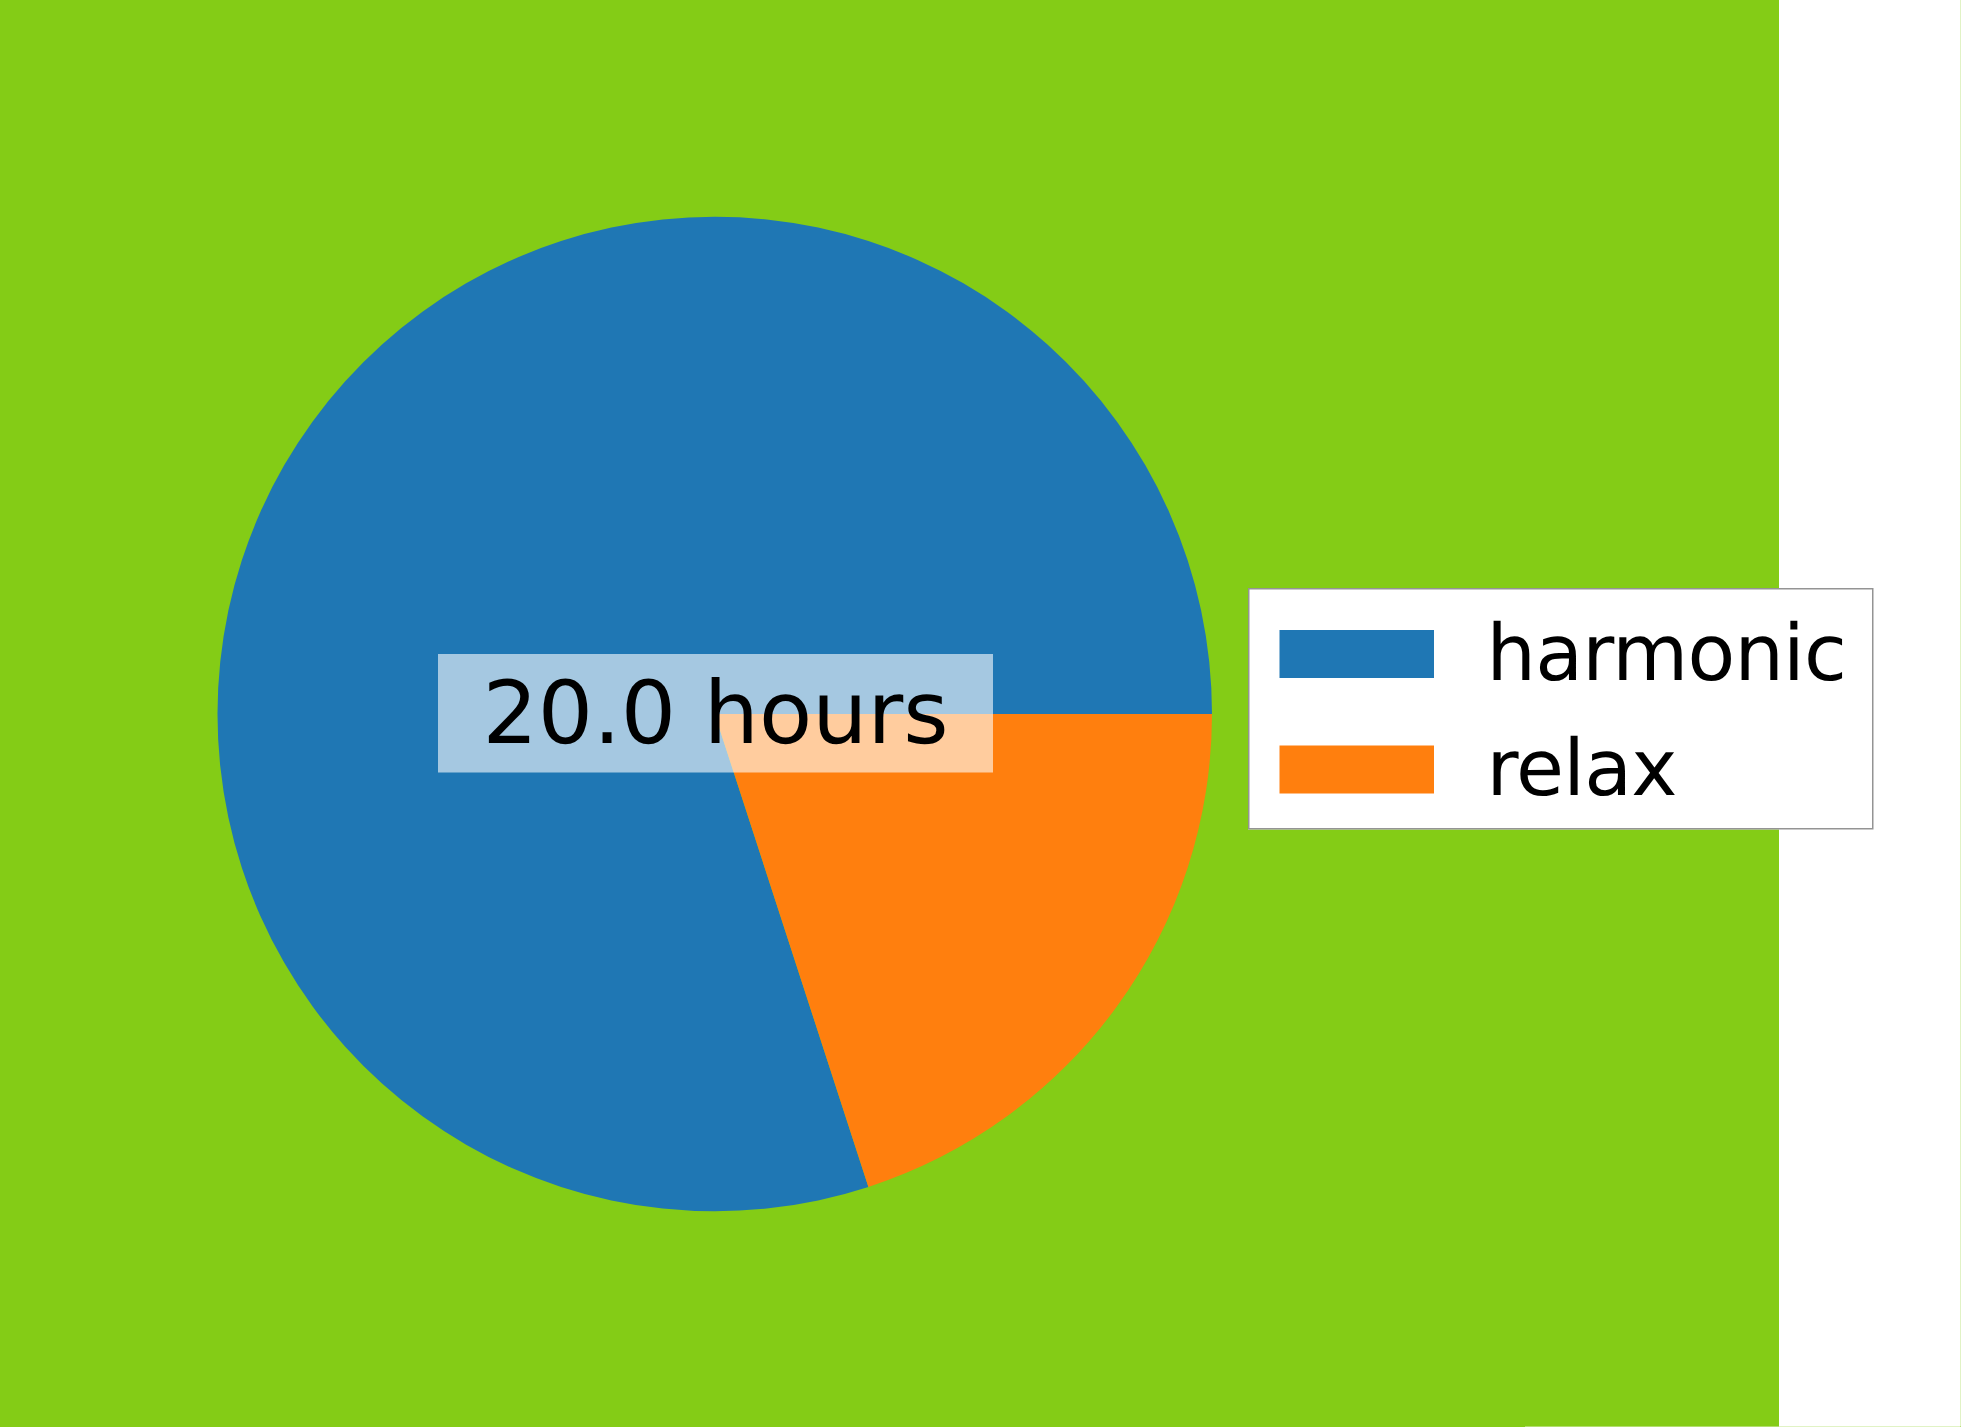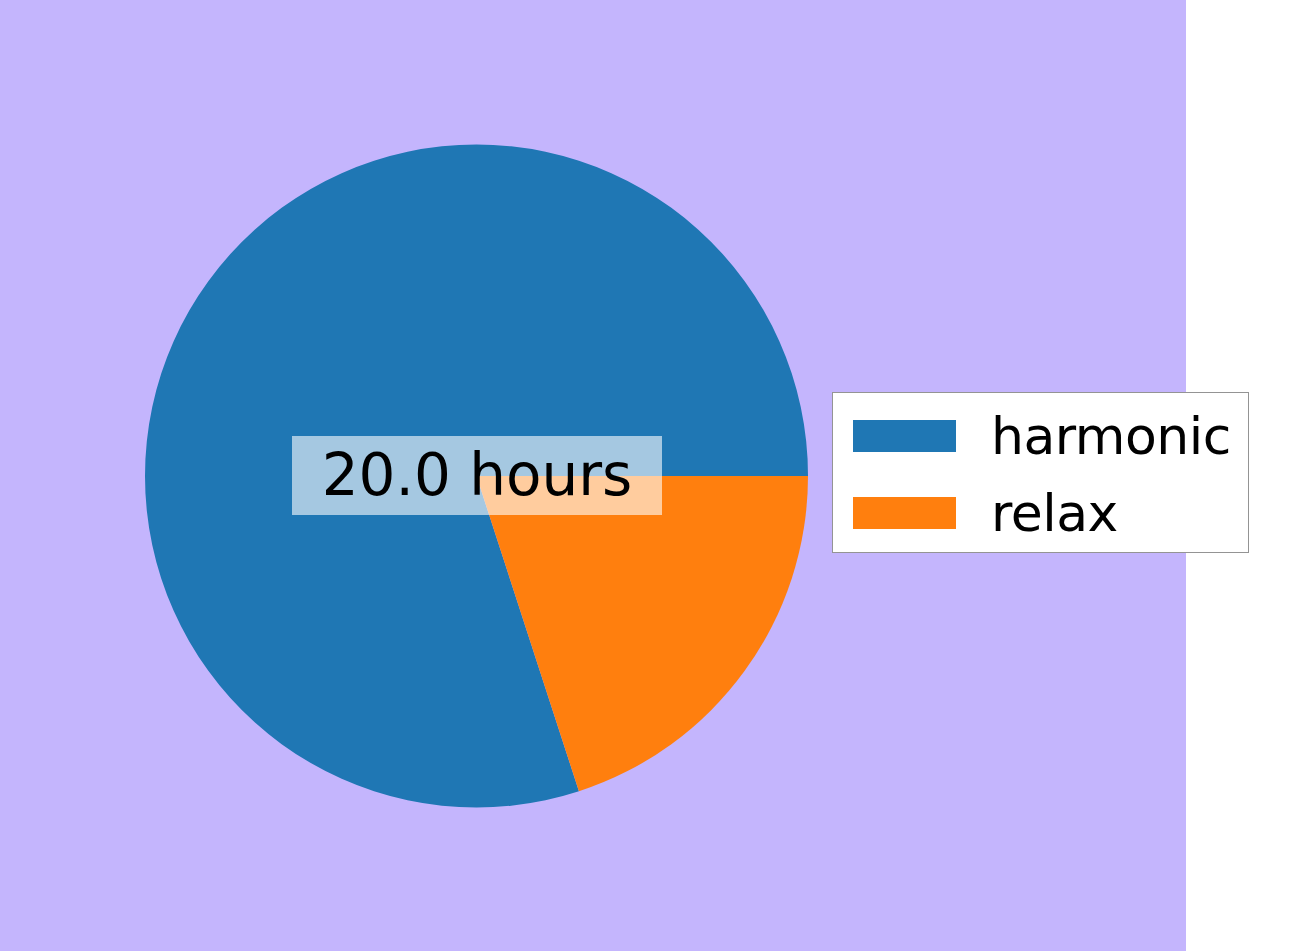--- a/index.html
+++ b/index.html
@@ -10,21 +10,21 @@
   body {
     width: 1307px;
     height: 951px;
     overflow: hidden;
     font-family: "DejaVu Sans", sans-serif;
   }
   #figure {
     position: relative;
     width: 1186px;
     height: 951px;
-    background: #c4b5fd;
+    background: #84cc16;
   }
   #pie-svg {
     position: absolute;
     left: 0;
     top: 0;
     width: 1307px;
     height: 951px;
     display: block;
   }
   .pie-label {

